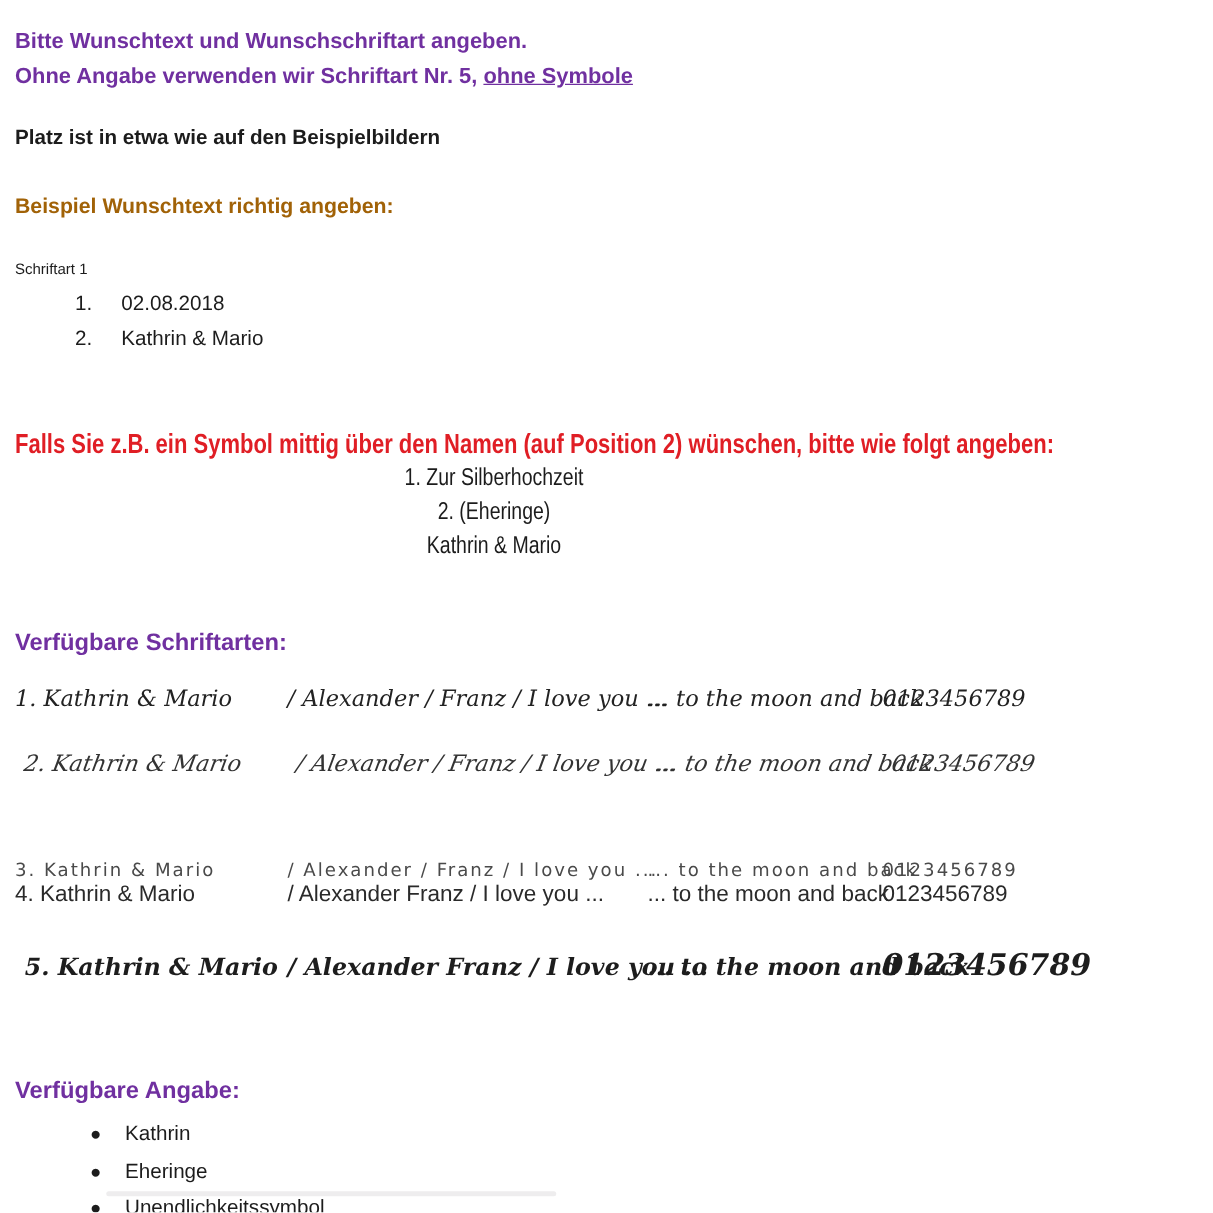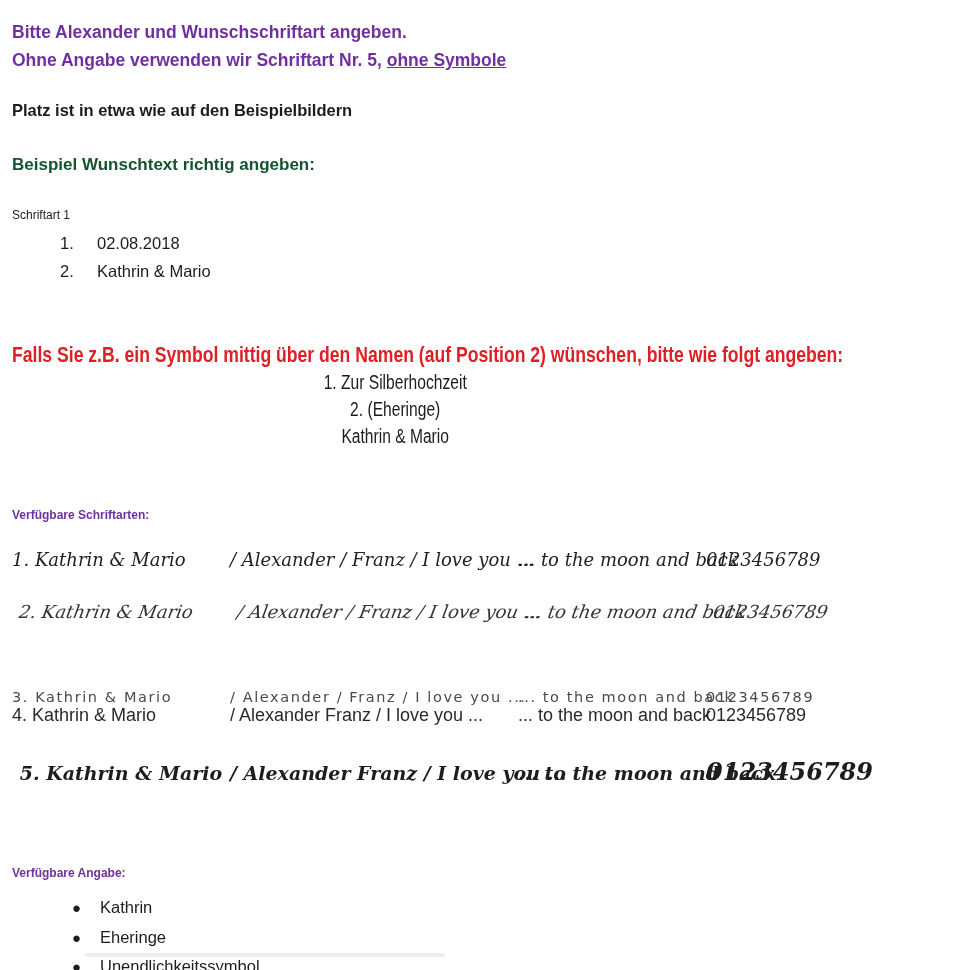--- a/index.html
+++ b/index.html
@@ -20,21 +20,21 @@
     font-size:17.5px;
     line-height:28px;
   }
   .underline { text-decoration:underline; }
 
   
   .note { margin-top:25px; font-size:16.5px; line-height:22px;font-weight:bold; }
 
   
   .red-head {
-    color:#14532d;
+    color:#a16207;
     font-weight:700;
     font-size:17px;
     line-height:22px;
     margin-top:33px;
   }
 
   
   .intro { margin-top:26px; font-size:12px; line-height:26px; }
   .olist { margin-top:2px; }
   .olist-row { display:flex; font-size:16.5px; line-height:27.5px; padding-left:48px; }
@@ -56,21 +56,21 @@
     line-height:27px;
     transform:scaleX(0.8);
     transform-origin:left center;
     white-space:nowrap;
   }
 
   
   .purple-sub {
     color:#7030A0;
     font-weight:700;
-    font-size:12px;
+    font-size:19px;
     line-height:22px;
   }
   .fonts-heading { margin-top:54px; }
   .symbols-heading { margin-top:53px; }
 
   
   .font-table { margin-top:23px; }
   .frow { display:flex; align-items:baseline; height:52px; white-space:nowrap; }
   .c1 { width:218px; }
   .c2 { width:288px; }
@@ -94,21 +94,21 @@
     width:360px; height:4px;
     background:#eeedee; border-radius:2px;
   }
 </style>
 </head>
 <body>
 
 <div class="page">
 
   <div class="purple-head">
-    <div>Bitte Alexander und Wunschschriftart angeben.</div>
+    <div>Bitte Wunschtext und Wunschschriftart angeben.</div>
     <div><span>Ohne Angabe verwenden wir Schriftart Nr. 5, </span><span class="underline">ohne Symbole</span></div>
   </div>
 
   <p class="note">Platz ist in etwa wie auf den Beispielbildern</p>
 
   <p class="red-head">Beispiel Wunschtext richtig angeben:</p>
 
   <p class="intro">Schriftart 1</p>
 
   <div class="olist">

